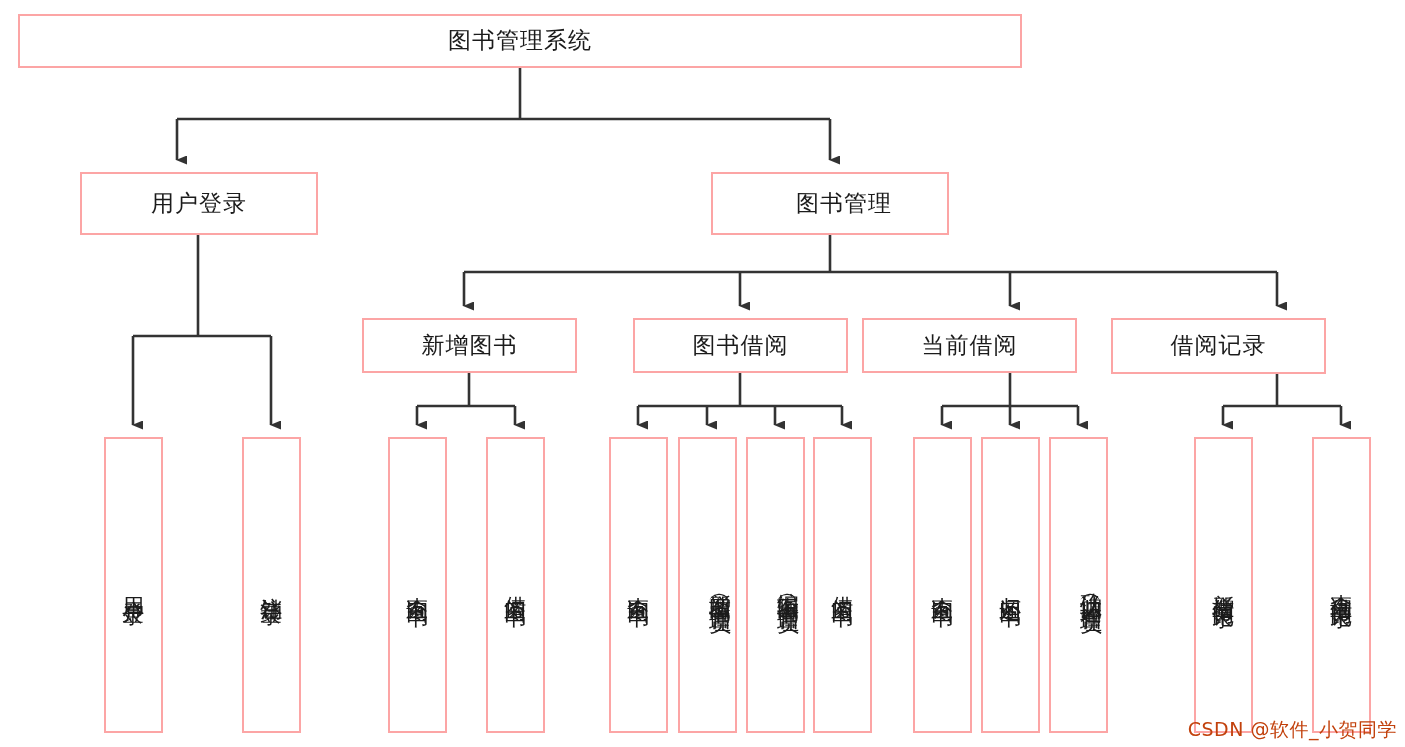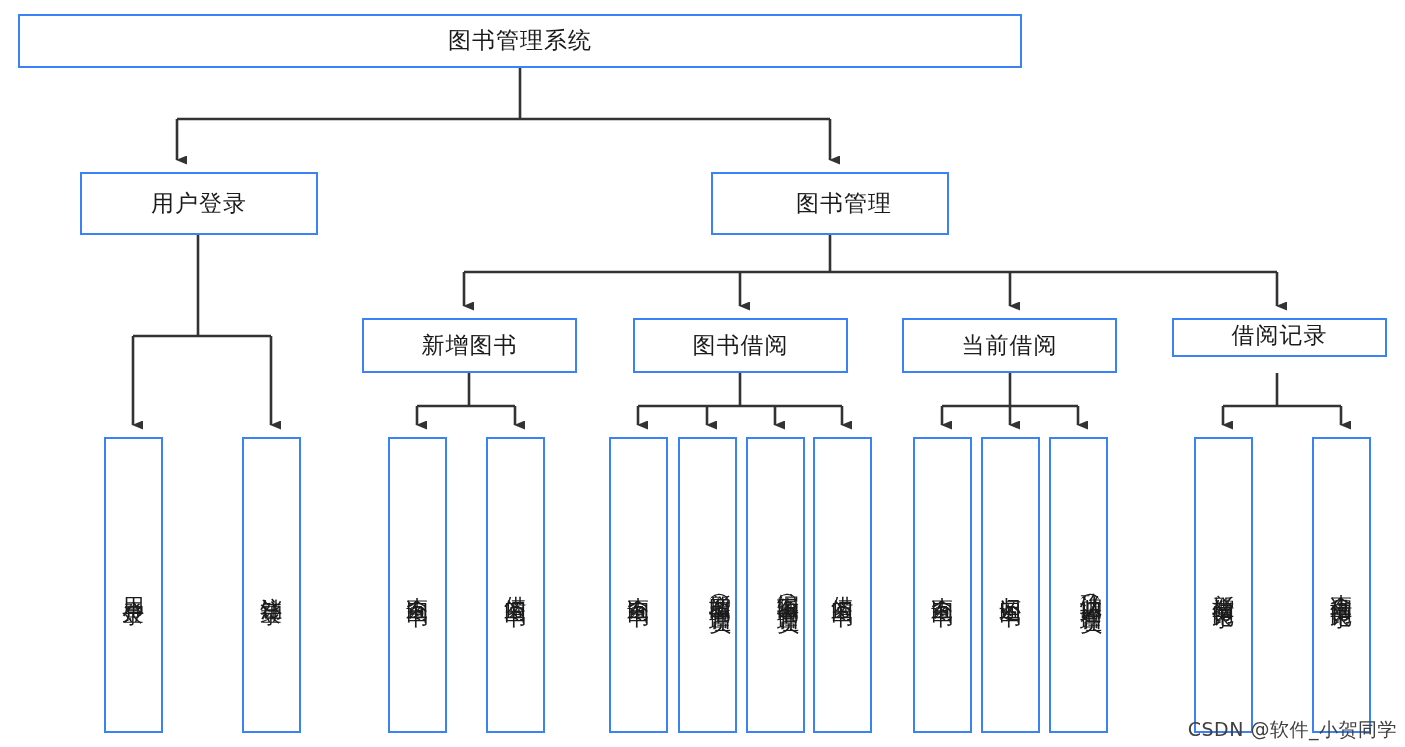--- a/index.html
+++ b/index.html
@@ -22,21 +22,21 @@
     position: absolute;
     left: 0;
     top: 0;
     width: 1405px;
     height: 747px;
     pointer-events: none;
   }
   .node {
     position: absolute;
     box-sizing: border-box;
-    border: 2px solid #3b82f6;
+    border: 2px solid #fca5a5;
     background: #ffffff;
     display: flex;
     align-items: center;
     justify-content: center;
     color: #1b1b1b;
   }
   .node.horizontal {
     font-size: 23px;
     letter-spacing: 1px;
     line-height: 1.2;
@@ -57,21 +57,21 @@
   }
   .node-label {
     display: block;
     white-space: pre;
   }
   #watermark {
     position: absolute;
     right: 8px;
     bottom: 4px;
     font-size: 19px;
-    color: #404040;
+    color: #c2410c;
     letter-spacing: 0.5px;
     white-space: nowrap;
     font-family: "DejaVu Sans", "Liberation Sans", sans-serif;
     margin-left: 8px;
   }
 </style>
 </head>
 <body>
 
 <div id="diagram-root">
@@ -136,24 +136,24 @@
   <div class="node horizontal" style="left:711px; top:172px; width:238px; height:63px;padding-left:28px;">
     <span class="node-label">图书管理</span>
   </div>
 
   <div class="node horizontal" style="left:362px; top:318px; width:215px; height:55px;">
     <span class="node-label">新增图书</span>
   </div>
   <div class="node horizontal" style="left:633px; top:318px; width:215px; height:55px;align-items:center;">
     <span class="node-label">图书借阅</span>
   </div>
-  <div class="node horizontal" style="left:902px; top:318px; width:215px; height:55px;">
+  <div class="node horizontal" style="left:862px; top:318px; width:215px; height:55px;">
     <span class="node-label">当前借阅</span>
   </div>
-  <div class="node horizontal" style="left:1172px; top:318px; width:215px; height:39px;font-family:Liberation Mono, monospace;">
+  <div class="node horizontal" style="left:1111px; top:318px; width:215px; height:56px;">
     <span class="node-label">借阅记录</span>
   </div>
 
   <div class="node vertical mid" style="left:104px; top:437px; width:59px; height:296px;">
     <span class="node-label">用户登录</span>
   </div>
   <div class="node vertical mid" style="left:242px; top:437px; width:59px; height:296px;">
     <span class="node-label">注销登录</span>
   </div>
 

